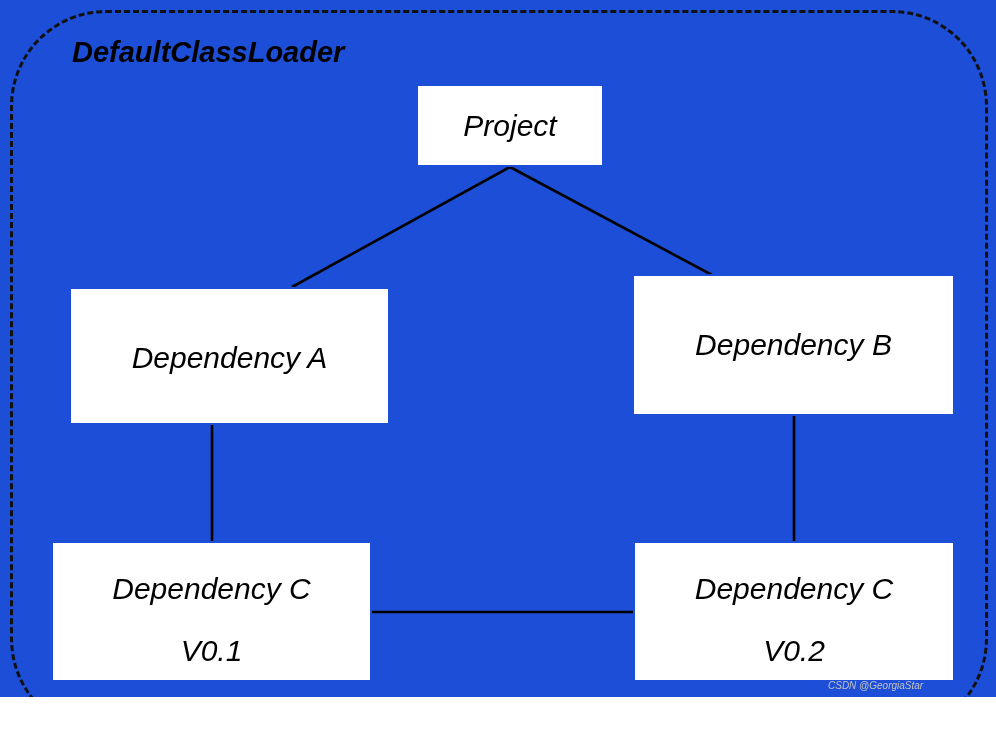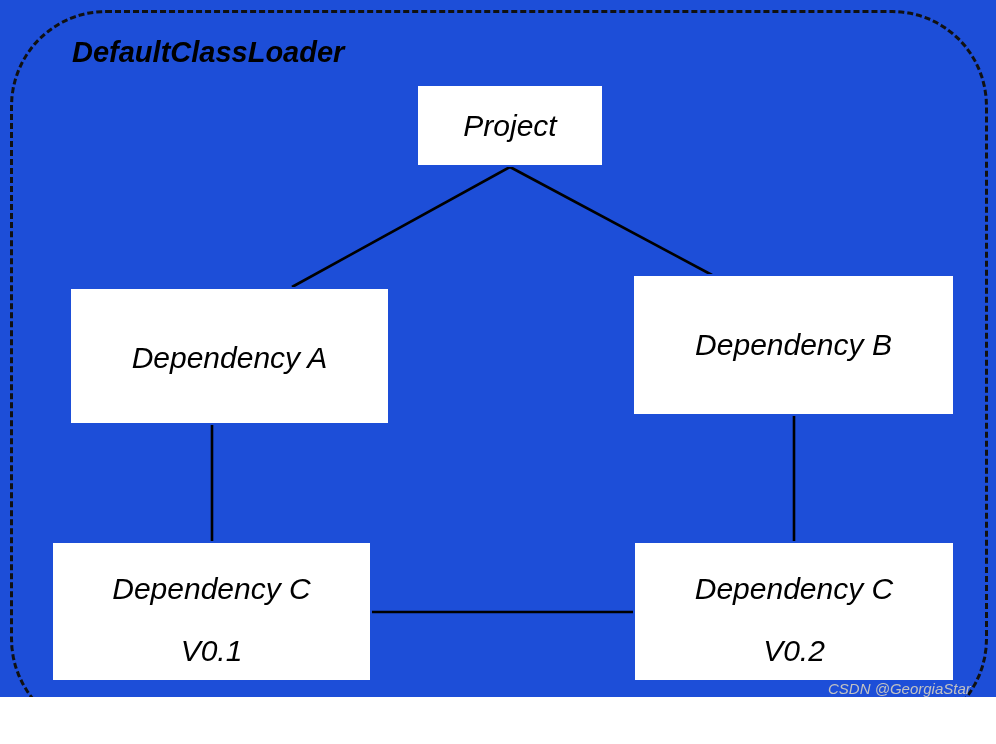--- a/index.html
+++ b/index.html
@@ -139,21 +139,21 @@
   .conflict-label .mark {
     display: block;
     font-size: 30px;
     line-height: 1.3;
   }
 
   .watermark {
     position: absolute;
     left: 828px;
     top: 680px;
-    font-size: 15px;
+    font-size: 10px;
     color: #c2c2c2;
     white-space: nowrap;
     z-index: 5;
   }
 </style>
 </head>
 <body>
 
 <div id="canvas">
 

